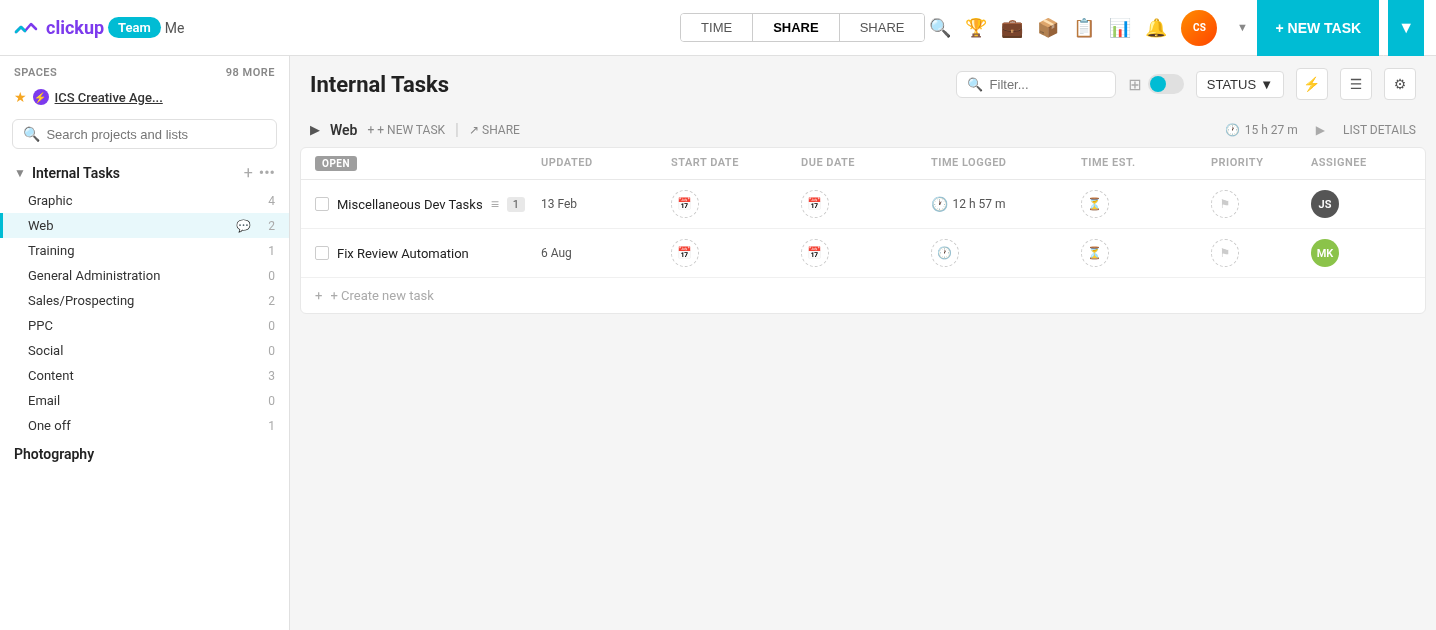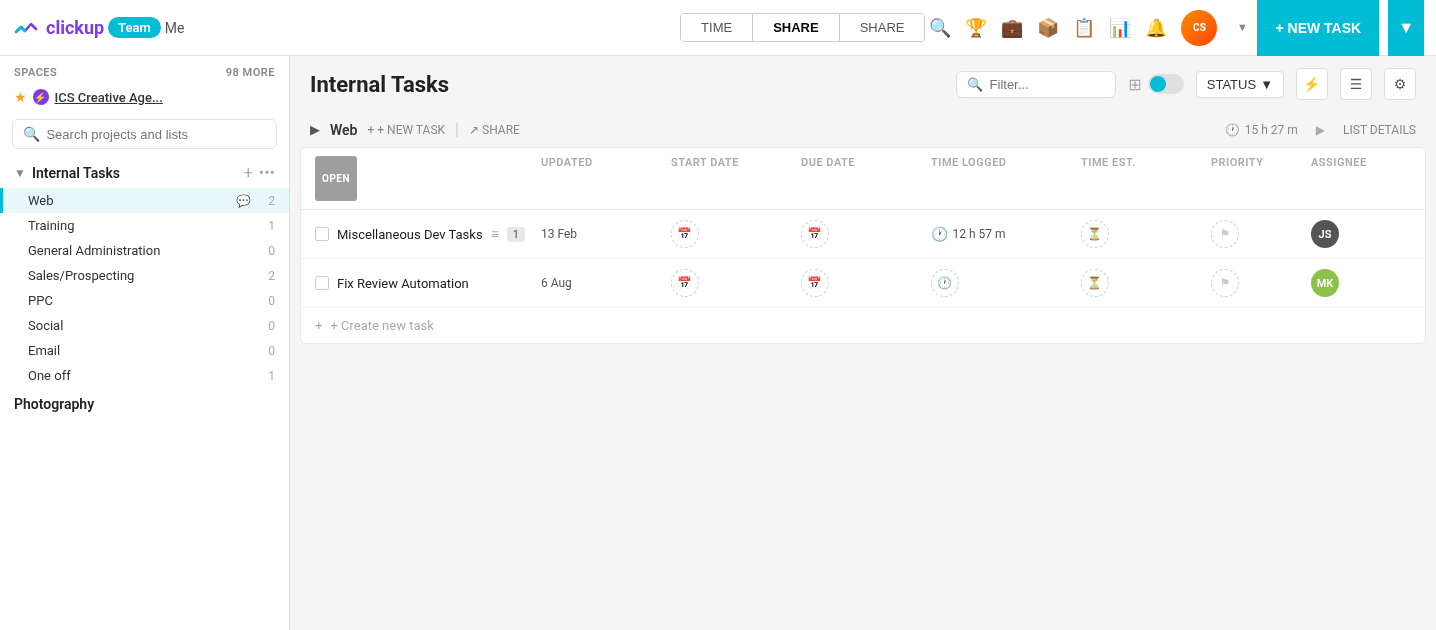--- a/index.html
+++ b/index.html
@@ -214,21 +214,21 @@
     .task-table { width: 100%; background: #fff; border-radius: 6px; border: 1px solid #e8e8e8; overflow: hidden; }
     .task-table-header {
       display: grid;
       grid-template-columns: 1fr 130px 130px 130px 150px 130px 100px 100px;
       padding: 8px 14px;
       border-bottom: 1px solid #e8e8e8;
       font-size: 11px; font-weight: 600; color: #aaa; text-transform: uppercase; letter-spacing: 0.5px;
     }
     .open-badge {
       display: inline-block; background: #9e9e9e; color: #fff;
-      font-size: 10px; font-weight: 700; padding: 17px 7px; border-radius: 3px;
+      font-size: 10px; font-weight: 700; padding: 2px 7px; border-radius: 3px;
       margin-right: 24px;
     }
     .task-row {
       display: grid;
       grid-template-columns: 1fr 130px 130px 130px 150px 130px 100px 100px;
       padding: 10px 14px;
       border-bottom: 1px solid #f0f0f0;
       align-items: center;
     }
     .task-row:last-child { border-bottom: none; }
@@ -334,20 +334,24 @@
 
     <div class="project-parent">
       <span class="project-chevron">▼</span>
       <span class="project-parent-name">Internal Tasks</span>
       <div class="project-actions">
         <span>+</span>
         <span>•••</span>
       </div>
     </div>
 
+    <div class="sidebar-list-item">
+      <span class="list-item-name">Graphic</span>
+      <span class="list-item-count">4</span>
+    </div>
     <div class="sidebar-list-item active">
       <span class="list-item-name">Web</span>
       <div class="list-item-icons">
         <span>💬</span>
       </div>
       <span class="list-item-count">2</span>
     </div>
     <div class="sidebar-list-item">
       <span class="list-item-name">Training</span>
       <span class="list-item-count">1</span>
@@ -360,20 +364,24 @@
       <span class="list-item-name">Sales/Prospecting</span>
       <span class="list-item-count">2</span>
     </div>
     <div class="sidebar-list-item">
       <span class="list-item-name">PPC</span>
       <span class="list-item-count">0</span>
     </div>
     <div class="sidebar-list-item">
       <span class="list-item-name">Social</span>
       <span class="list-item-count">0</span>
+    </div>
+    <div class="sidebar-list-item">
+      <span class="list-item-name">Content</span>
+      <span class="list-item-count">3</span>
     </div>
     <div class="sidebar-list-item">
       <span class="list-item-name">Email</span>
       <span class="list-item-count">0</span>
     </div>
     <div class="sidebar-list-item">
       <span class="list-item-name">One off</span>
       <span class="list-item-count">1</span>
     </div>
 

